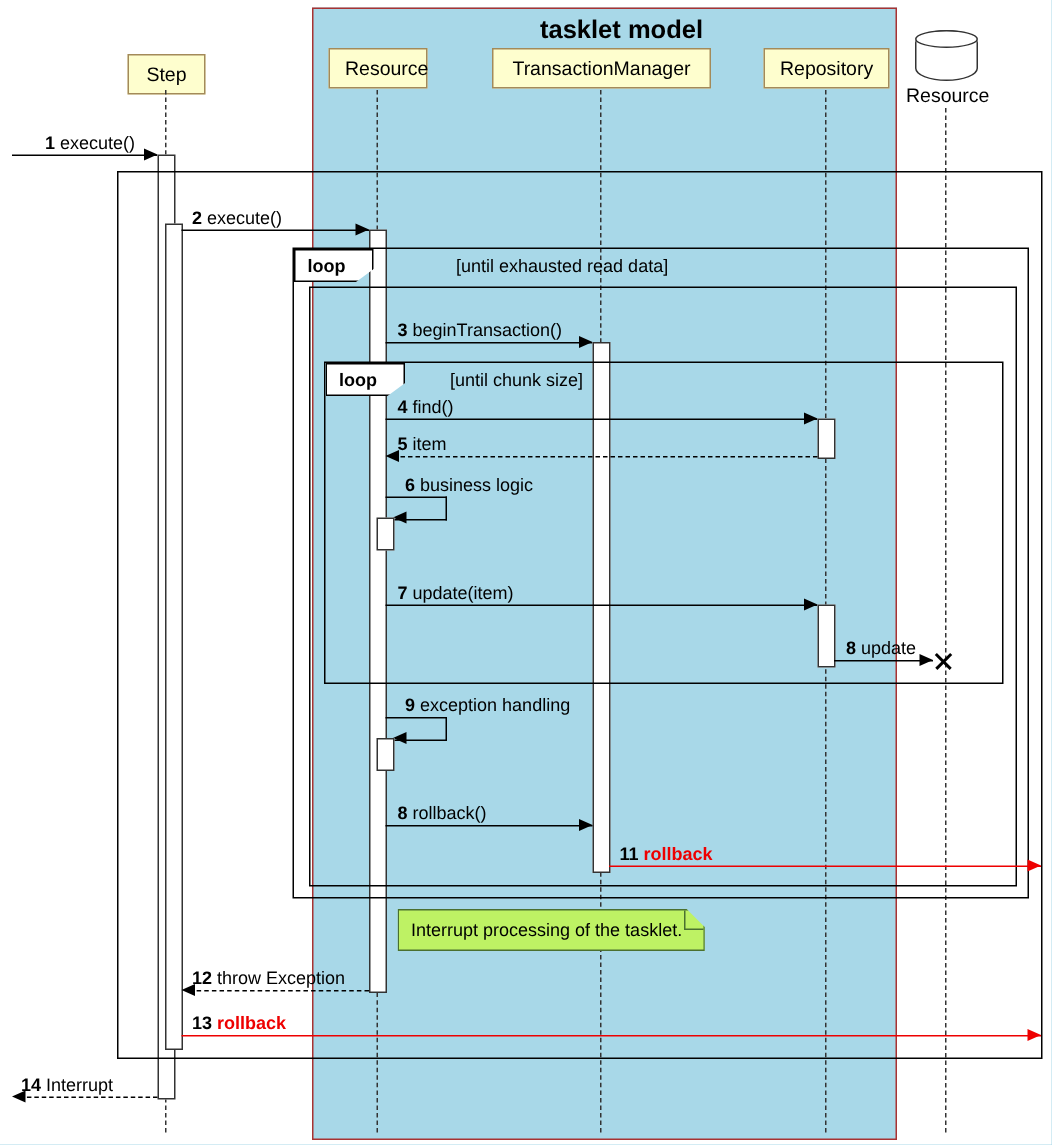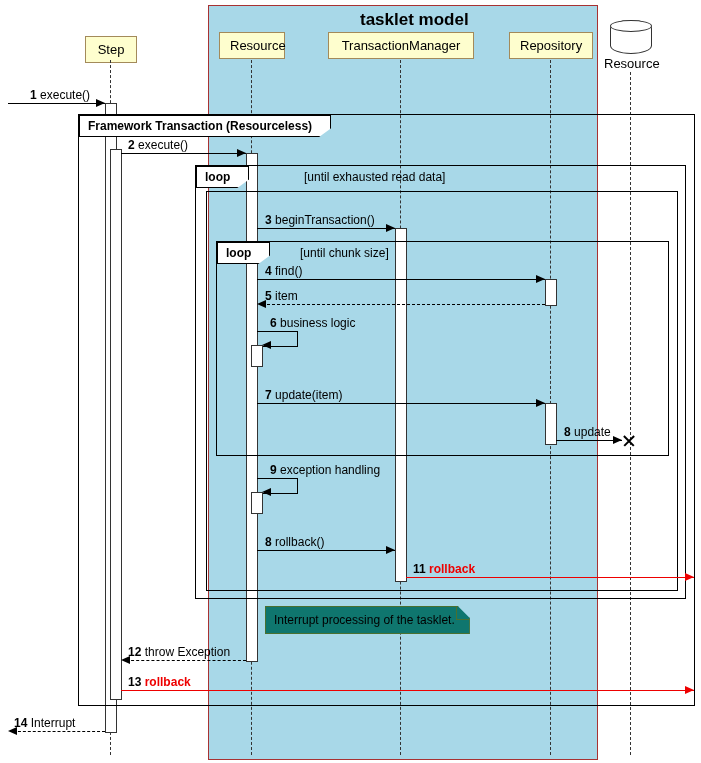--- a/index.html
+++ b/index.html
@@ -17,21 +17,21 @@
 .frame-cond{position:absolute;font-size:12px}
 .msg{position:absolute;font-size:12px;white-space:nowrap}
 .msg .n{font-weight:bold}
 .arrow{position:absolute;height:0;border-top:1.3px solid #000}
 .arrow.dashed{border-top:1.3px dashed #000}
 .arrow.red{border-top-color:#e00}
 .arrow-head{position:absolute;width:0;height:0;border-top:4px solid transparent;border-bottom:4px solid transparent}
 .arrow-head.right{border-left:9px solid #000}
 .arrow-head.left{border-right:9px solid #000}
 .arrow-head.red{border-left-color:#e00}
-.note{position:absolute;background:#0f766e;border:1px solid #4a7030;padding:6px 14px 6px 8px;font-size:12px;clip-path:polygon(0 0,calc(100% - 12px) 0,100% 12px,100% 100%,0 100%)}
+.note{position:absolute;background:#bef264;border:1px solid #4a7030;padding:6px 14px 6px 8px;font-size:12px;clip-path:polygon(0 0,calc(100% - 12px) 0,100% 12px,100% 100%,0 100%)}
 .note::after{content:"";position:absolute;top:0;right:0;width:12px;height:12px;border-left:1px solid #4a7030;border-bottom:1px solid #4a7030}
 .cross{position:absolute;width:14px;height:14px}
 .cross::before,.cross::after{content:"";position:absolute;top:50%;left:0;width:100%;height:1.5px;background:#000}
 .cross::before{transform:rotate(45deg)}
 .cross::after{transform:rotate(-45deg)}
 .self-arrow{position:absolute;border:1.3px solid #000;border-left:none}
 .red-text{color:#e00;font-weight:bold}
 </style>
 </head>
 <body>
@@ -54,21 +54,20 @@
   <div class="lifeline" style="left:550px;top:60px;height:695px"></div>
   <div class="lifeline" style="left:630px;top:72px;height:683px"></div>
 
   <div class="msg" style="left:30px;top:88px"><span class="n">1</span> <span>execute()</span></div>
   <div class="arrow" style="left:8px;top:103px;width:97px"></div>
   <div class="arrow-head right" style="left:96px;top:99px"></div>
   <div class="activation" style="left:105px;top:103px;height:628px"></div>
   <div class="activation" style="left:110px;top:149px;height:549px"></div>
 
   <div class="frame" style="left:78px;top:114px;width:615px;height:590px"></div>
-  <div class="frame-label" style="left:79px;top:115px">Framework Transaction (Resourceless)</div>
 
   <div class="msg" style="left:128px;top:138px"><span class="n">2</span> <span>execute()</span></div>
   <div class="arrow" style="left:121px;top:153px;width:125px"></div>
   <div class="arrow-head right" style="left:237px;top:149px"></div>
   <div class="activation" style="left:246px;top:153px;height:507px"></div>
 
   <div class="frame" style="left:195px;top:165px;width:489px;height:432px"></div>
   <div class="frame-label" style="left:196px;top:166px">loop</div>
   <div class="frame-cond" style="left:304px;top:170px">[until exhausted read data]</div>
 

